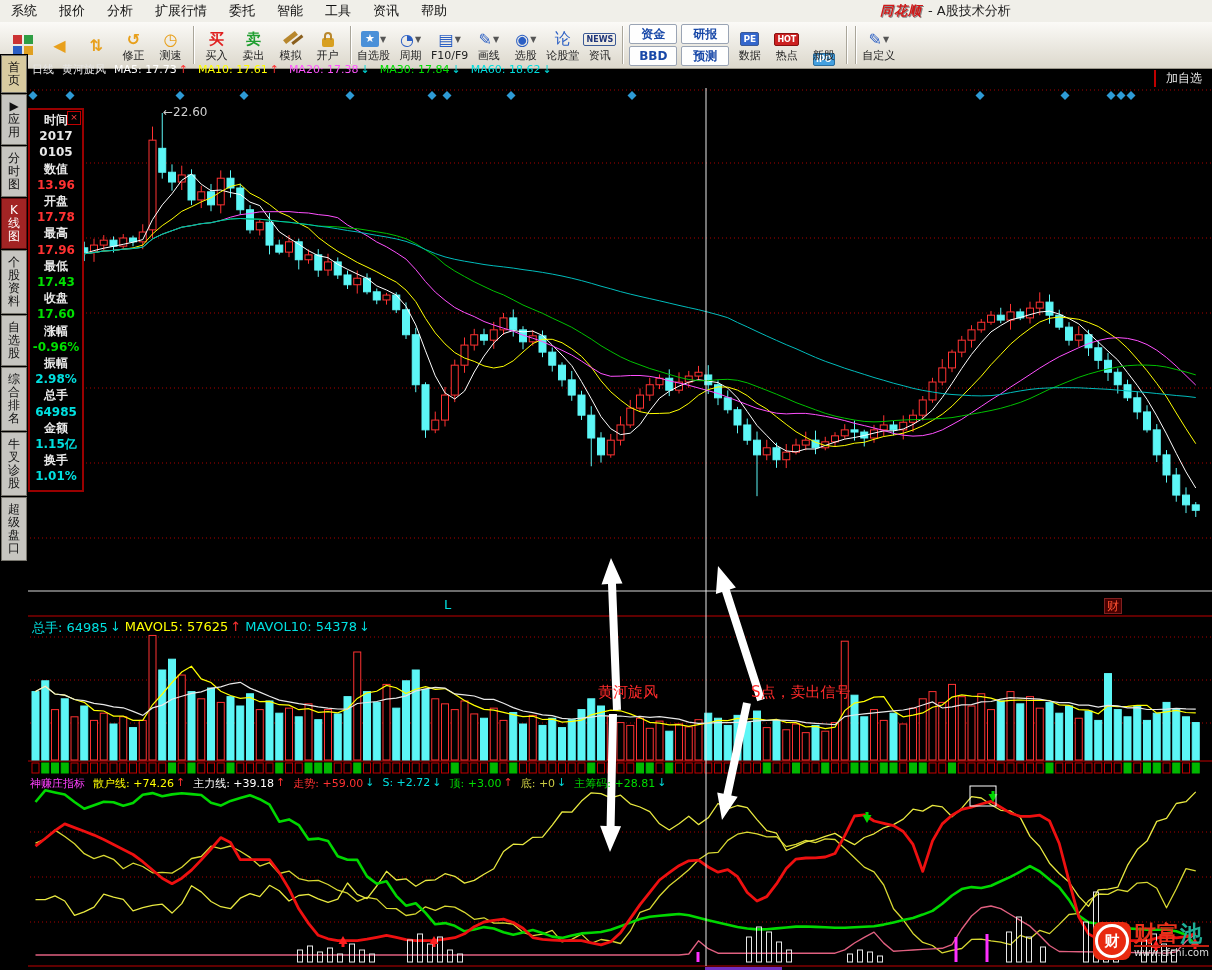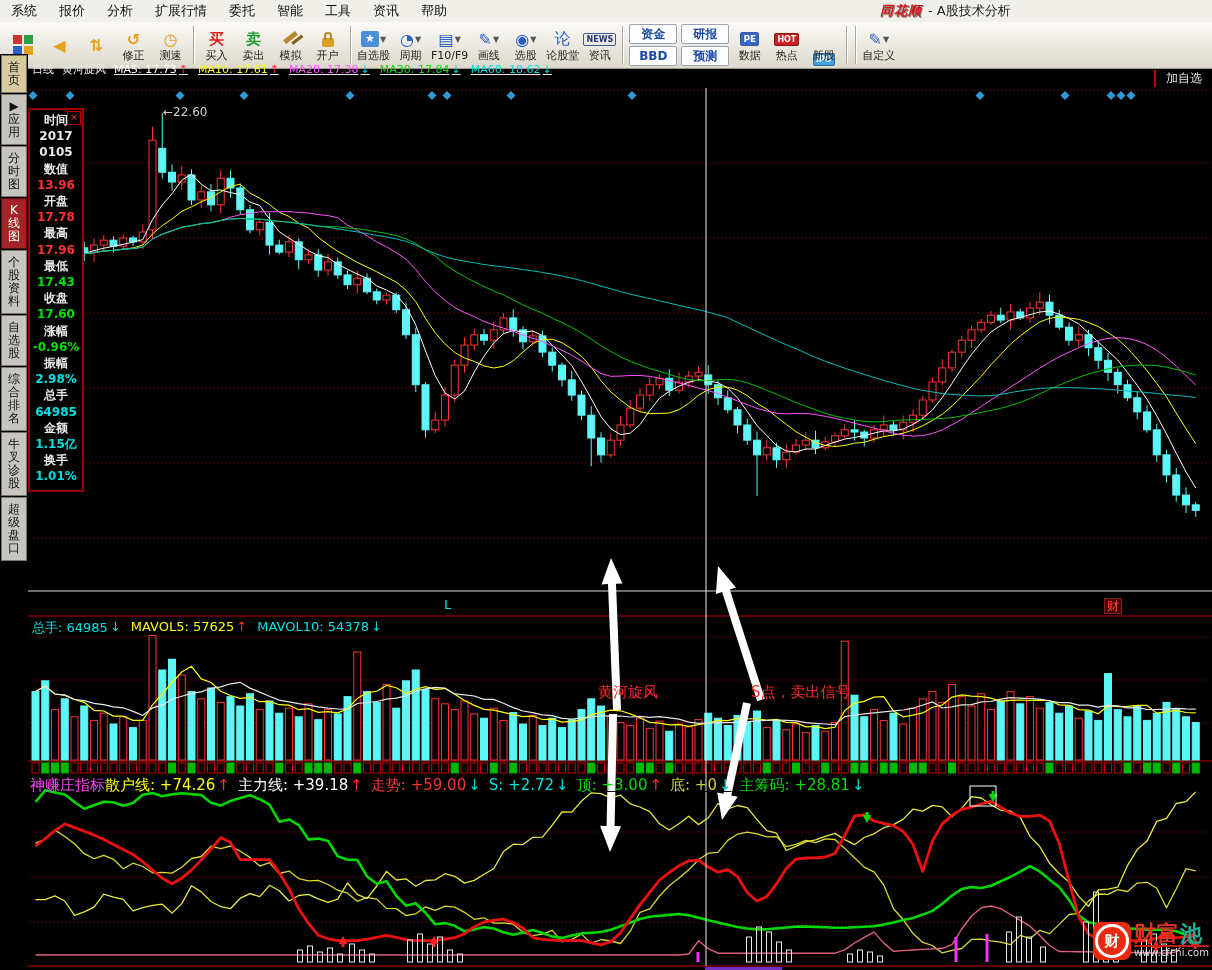--- a/index.html
+++ b/index.html
@@ -55,29 +55,29 @@
   .side-tab{width:24px;margin:1px 1px;background:#c6c5c0;border:1px solid #77756d;
             color:#111;font-size:12px;line-height:13px;text-align:center;
             padding:5px 0;word-break:break-all;}
   .side-tab span{display:inline-block;width:13px;}
   .side-tab.active{background:#a22424;color:#fff;border-color:#5e0d0d;}
   .side-tab.home{background:#d8cba0;}
   
   .ovl{position:absolute;white-space:nowrap;}
   #kheader{left:32px;top:62px;font-size:11px;color:#e8e8e8;display:flex;gap:8px;align-items:center;}
   #kheader b{font-weight:normal;}
-  .hfield{display:flex;gap:2px;text-decoration:underline;}
+  .hfield{display:flex;gap:2px;}
   #add-watch{left:1154px;top:70px;width:56px;height:17px;background:#000;border-left:2px solid #c00000;
              color:#e8e8e8;font-size:12px;text-align:center;line-height:17px;}
   #lbl-high{left:163px;top:105px;color:#d0d0d0;font-size:12px;}
   #lbl-L{left:444px;top:597px;color:#00e0e0;font-size:13px;}
   #lbl-cai{left:1104px;top:598px;background:#4a0000;color:#ff5030;font-size:12px;
            padding:0 2px;border:1px solid #802020;line-height:14px;}
-  #volheader{left:32px;top:619px;font-size:13px;display:flex;gap:10px;}
-  #indheader{left:30px;top:776px;font-size:15px;display:flex;}
+  #volheader{left:32px;top:619px;font-size:13px;display:flex;gap:4px;}
+  #indheader{left:30px;top:776px;font-size:11px;display:flex;gap:8px;}
   .arr-up{color:#ff3232;}  .arr-dn{color:#00d8d8;}
   #anno-buy{left:598px;top:683px;color:#ff2a2a;font-size:15px;}
   #anno-sell{left:751px;top:683px;color:#ff2a2a;font-size:15px;}
   
   #infopanel{position:absolute;left:28px;top:108px;width:56px;height:384px;background:#000;
              border:2px solid #990000;box-sizing:border-box;z-index:6;}
   #ip-close{position:absolute;right:1px;top:1px;width:12px;height:12px;border:1px solid #c00000;
             color:#ff4040;font-size:9px;line-height:11px;text-align:center;}
   #ip-rows{margin-top:2px;}
   .ip-row{font-size:12px;line-height:16.2px;text-align:center;font-weight:bold;}

